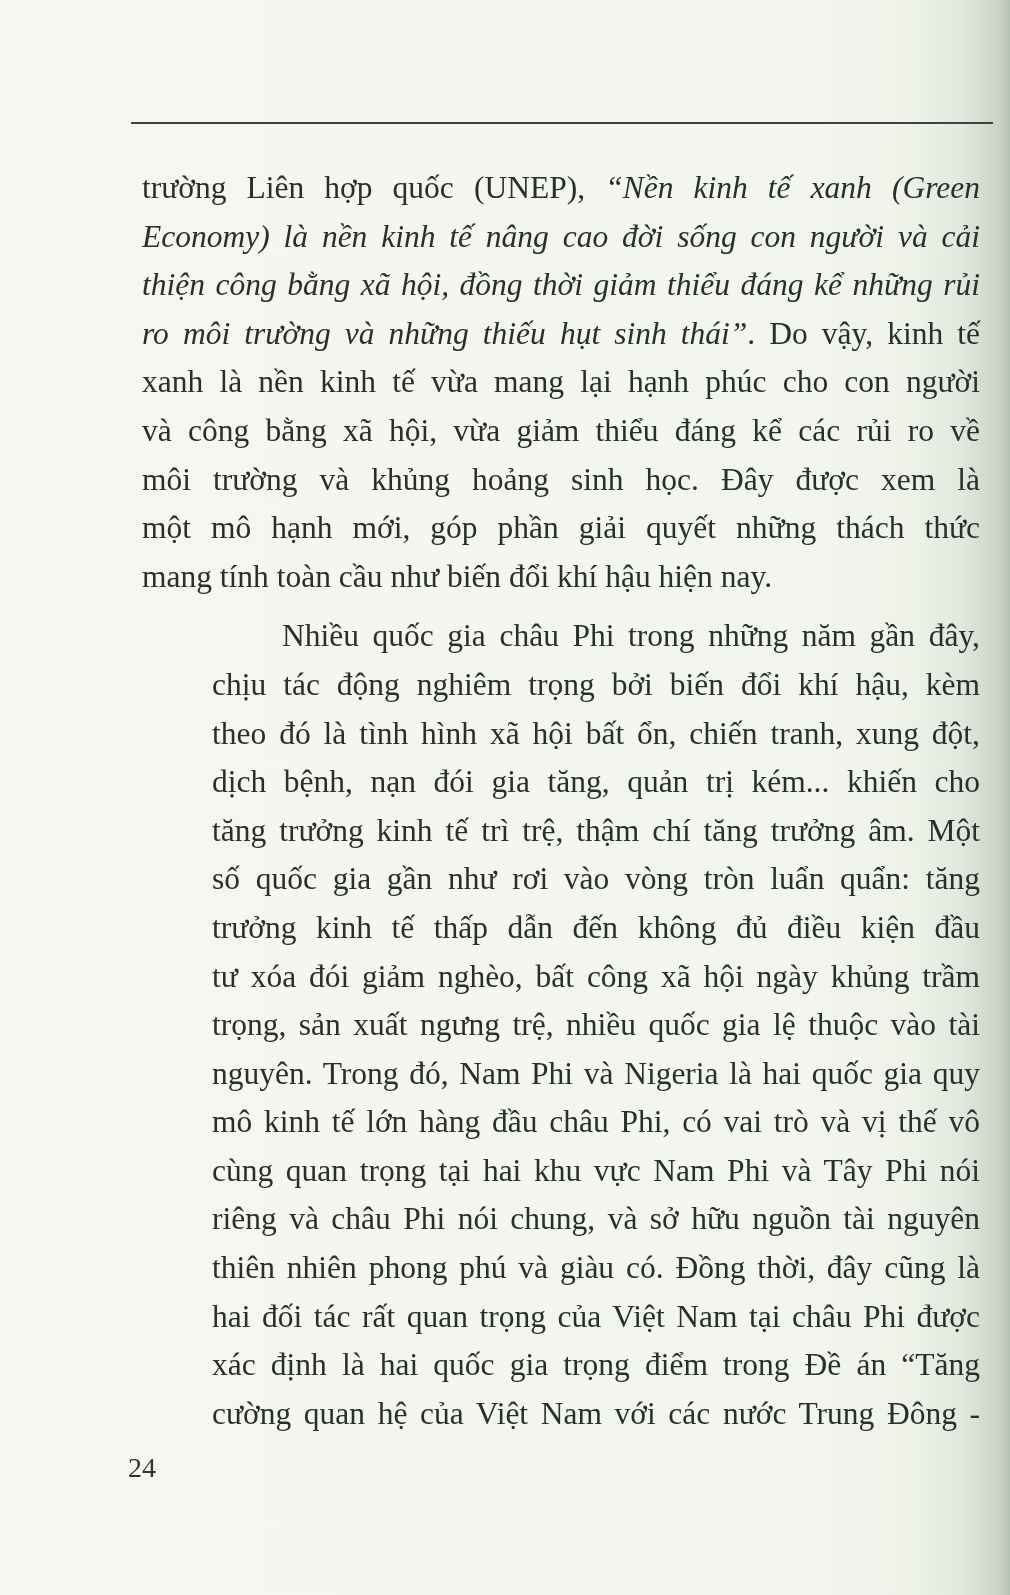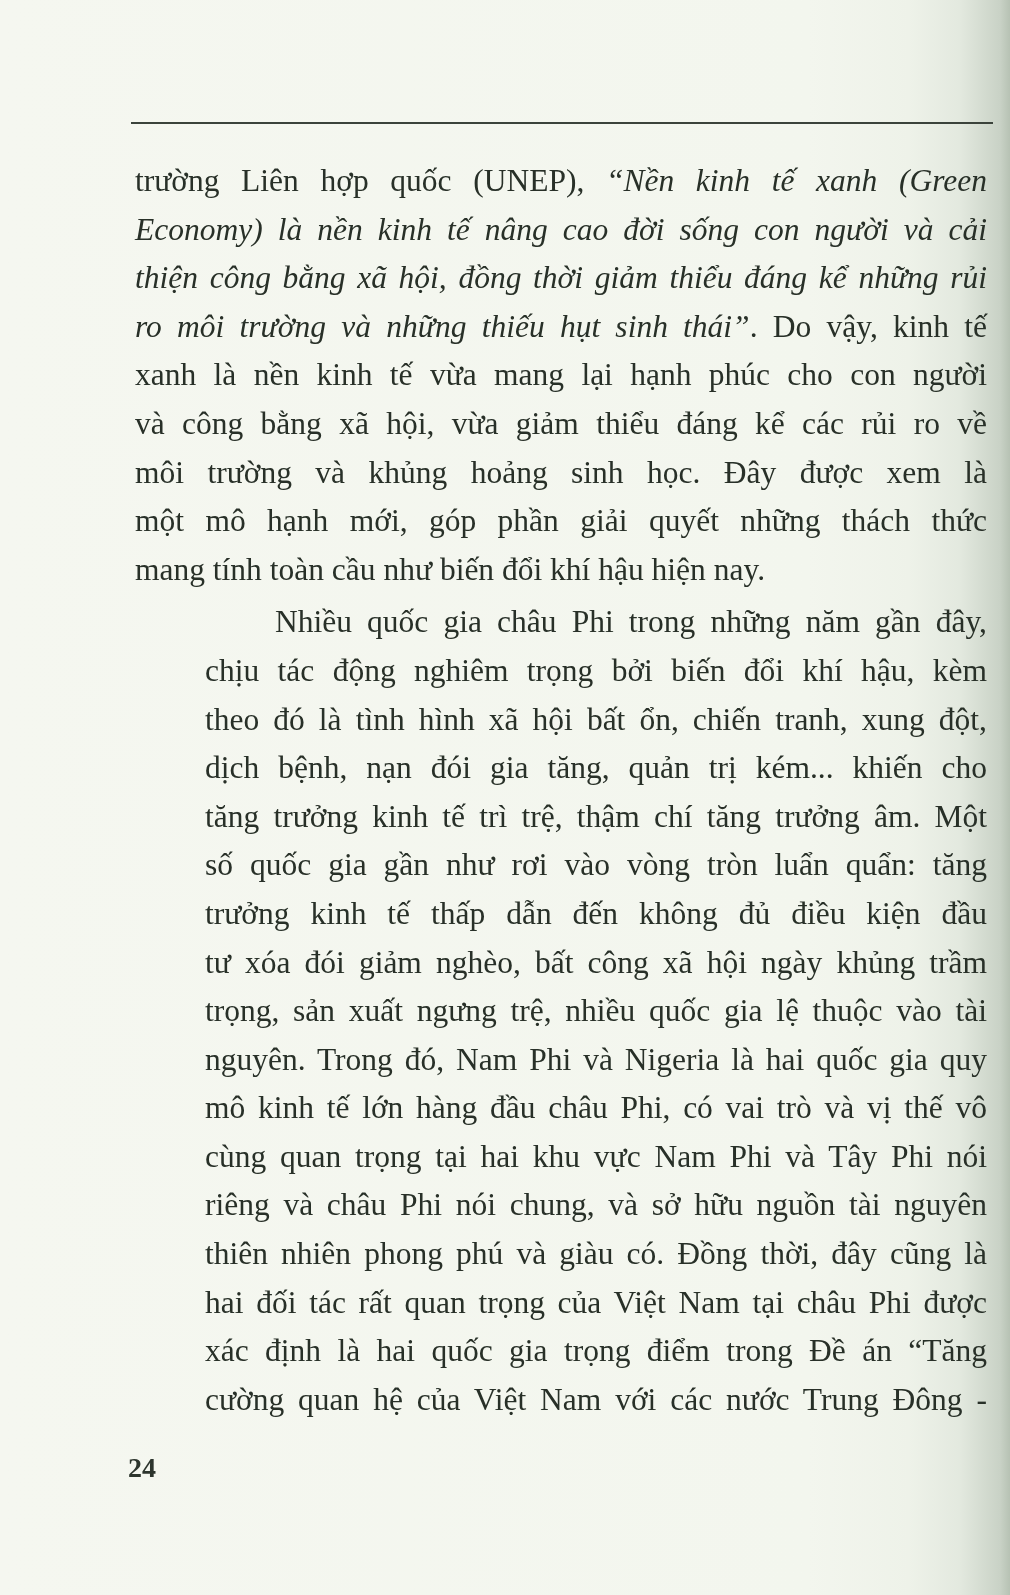--- a/index.html
+++ b/index.html
@@ -18,28 +18,28 @@
     font-size: 26px; letter-spacing: 0.5px; color: #303830;
   }
   .head-rule {
     position: absolute; left: 131px; top: 122px; width: 862px; height: 0;
     border-top: 2px solid #3b433b;
   }
   .body-text {
     position: absolute; left: 131px; top: 153px; width: 860px;
     font-size: 31.5px; line-height: 48.6px; text-align: justify; color: #283028;
   }
-  .body-text p { margin: 4px; }
+  .body-text p { margin: 11px; }
   .body-text p.indent { text-indent: 70px; }
   .body-text .line { display: block; text-align: justify; text-align-last: justify; white-space: nowrap; }
   .body-text .line.last { text-align-last: left; }
   .body-text em { font-style: italic; }
   .folio {
     position: absolute; left: 128px; top: 1452px;
-    font-size: 28px; color: #2d352d; font-weight: bold;
+    font-size: 28px; color: #2d352d;
   }
 </style>
 </head>
 <body>
 
 <div class="page">
   <div class="head-rule"></div>
 
   <div class="body-text" id="body-text">
       <p>

